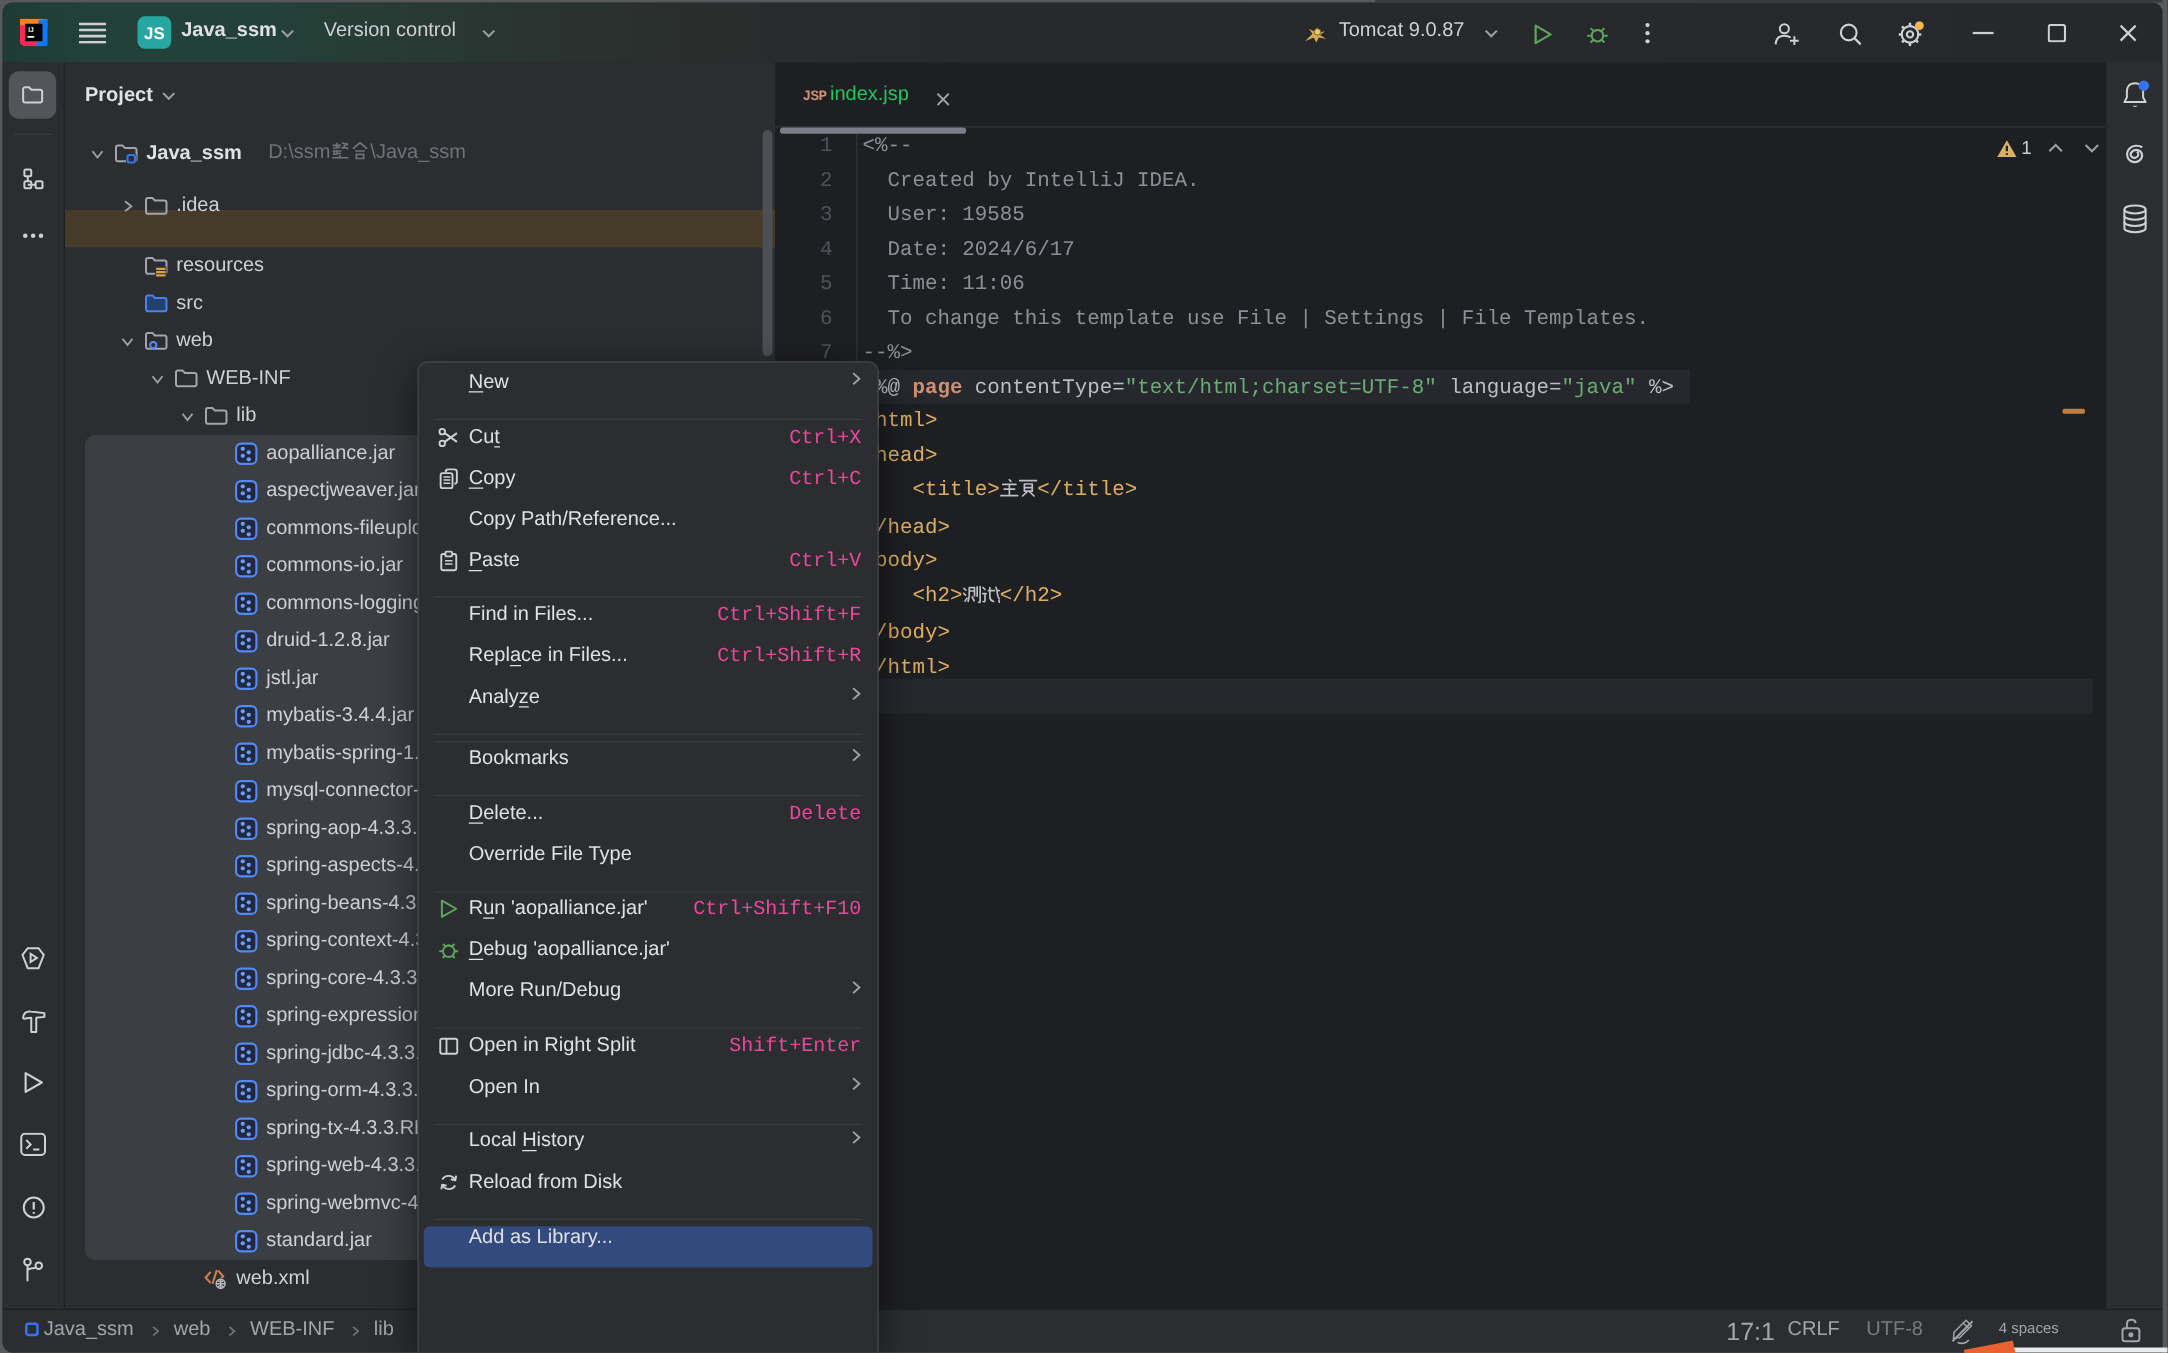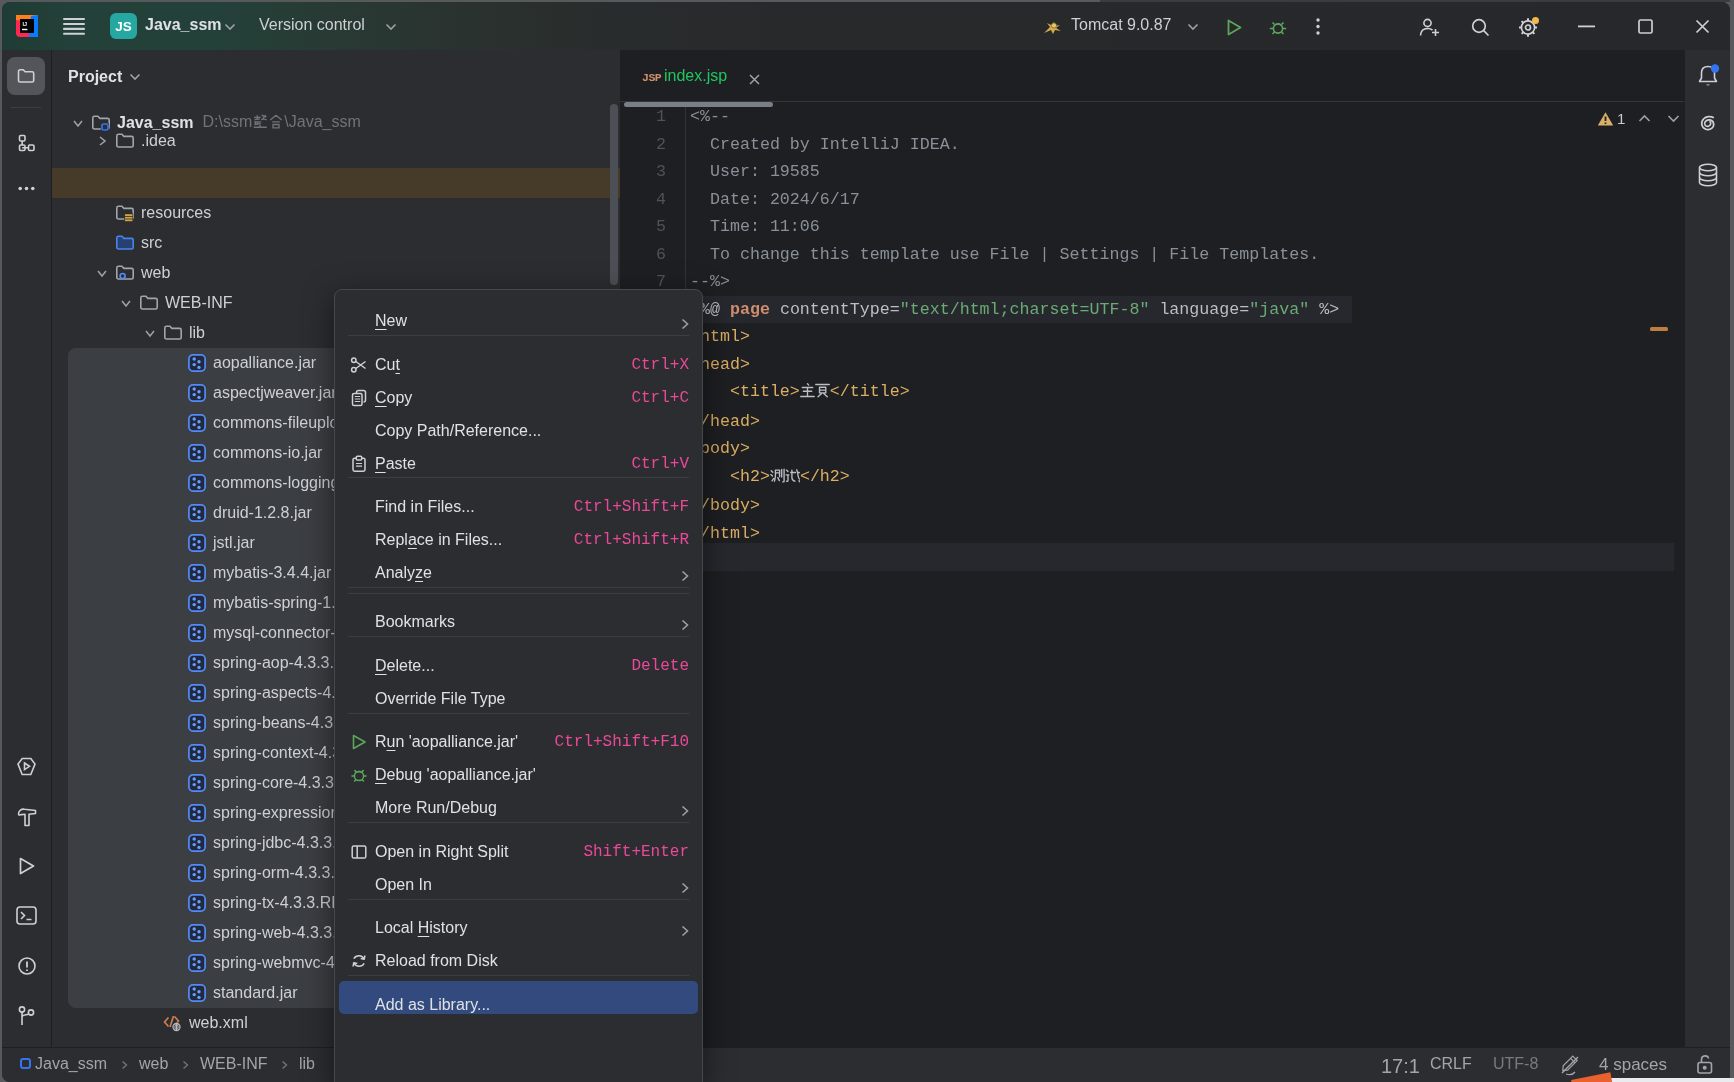--- a/index.html
+++ b/index.html
@@ -9,21 +9,21 @@
  background:linear-gradient(90deg,#1E3C33 0px,#234139 70px,#234139 210px,#283A33 330px,#2A322F 460px,#292C2C 610px,#27292B 800px,#26282B 100%);}
 #lstripe{position:absolute;left:0;top:48px;width:50px;height:997px;background:#2B2D30;border-right:1px solid #1E1F22;}
 #panel{position:absolute;left:50px;top:48px;width:568px;height:997px;background:#2B2D30;overflow:hidden;}
 #editor{position:absolute;left:618px;top:48px;width:1064px;height:997px;background:#1E1F22;overflow:hidden;}
 #rstripe{position:absolute;left:1682px;top:48px;width:46px;height:997px;background:#2B2D30;border-left:1px solid #1E1F22;}
 #statusbar{position:absolute;left:0;top:1045px;width:100%;height:35px;background:#2B2D30;border-top:1px solid #1E1F22;}
 .trow{position:absolute;left:0;width:568px;height:30px;display:flex;align-items:center;color:#CED0D6;font-size:16px;white-space:nowrap;}
 .sp{width:26px;flex:none;display:flex;align-items:center;justify-content:center;}
 .tico{flex:none;margin-right:6px;}
 .pad{flex:none;}
-.mi{height:33px;display:flex;align-items:flex-end;padding:0 13px 0 14px;color:#DFE1E5;font-size:16px;position:relative;}
+.mi{height:33px;display:flex;align-items:flex-start;padding:0 13px 0 14px;color:#DFE1E5;font-size:16px;position:relative;}
 .mi .ic{width:20px;flex:none;display:flex;align-items:center;justify-content:center;margin-right:6px;}
 .mi .lb{flex:1;white-space:nowrap;}
 .mi .sc{color:#ec4899;margin-left:20px;font-family:Liberation Mono, monospace;}
 .mi .ar{margin-left:20px;display:flex;align-items:center;}
 .msep{height:1px;background:#3B3E43;margin:4.75px 13px;}
 .u{text-decoration:underline;text-underline-offset:2.5px;}
 #ctxmenu{z-index:100;position:absolute;left:332px;top:287px;width:369px;height:794px;background:#2B2D30;border:1px solid #46484E;border-radius:8px 8px 0 0;box-shadow:0 8px 30px rgba(0,0,0,.5);padding-top:7px;}
 .code{font-family:"Liberation Mono",monospace;font-size:16.65px;line-height:27.5px;}
 .cjk{display:inline-block;vertical-align:-2px;}
 </style></head>
@@ -180,31 +180,31 @@
           </svg>
         </span>
         <svg class="tico" width="20" height="20" viewBox="0 0 20 20">
           <path d="M1.8 4.9 c0-.9 .7-1.6 1.6-1.6 h3.5 l2 2.1 h7.7 c.9 0 1.6 .7 1.6 1.6 v7.4 c0 .9 -.7 1.6 -1.6 1.6 H3.4 c-.9 0 -1.6 -.7 -1.6 -1.6 z" fill="none" stroke="#A2A5AB" stroke-width="1.6"></path>
           <g>
             <rect x="9.8" y="9.8" width="8.4" height="8.4" rx="2" fill="#2B2D30"></rect>
             <rect x="11" y="11" width="6" height="6" rx="1.6" fill="none" stroke="#3574F0" stroke-width="1.7"></rect>
           </g>
         </svg>
         <span><b style="color:#DFE1E5">Java_ssm</b></span>
-        <span style="color:#6F737A;margin-left:9px">D:\ssm<span class="cjk"><svg width="16" height="15" viewBox="0 0 100 100">
+        <span style="color:#6F737A;margin-left:21px">D:\ssm<span class="cjk"><svg width="16" height="15" viewBox="0 0 100 100">
               <g stroke="#6F737A" stroke-width="9" fill="none">
                 <path d="M10 22 H55 M32 8 V38 M14 38 L50 32 M10 52 H58 M20 52 V70 M34 52 V70 M12 70 L56 64 M60 8 L92 20 M88 8 L64 38 M58 38 Q75 30 95 40 M8 88 H95 M50 74 V88"></path>
               </g>
             </svg></span><span class="cjk"><svg width="16" height="15" viewBox="0 0 100 100">
               <g stroke="#6F737A" stroke-width="9" fill="none">
                 <path d="M50 8 L12 40 M50 8 L88 40 M25 52 H75 M30 70 H70 V92 H30 Z"></path>
               </g>
             </svg></span>\Java_ssm</span>
       </div>
-<div class="trow" style="top:76px">
+<div class="trow" style="top:100px">
         <span class="pad" style="width:37px"></span>
         <span class="sp">
           <svg width="16" height="16" viewBox="0 0 16 16">
             <polyline points="6,4 11,8 6,12" fill="none" stroke="#9DA0A6" stroke-width="1.6"></polyline>
           </svg>
         </span>
         <svg class="tico" width="20" height="20" viewBox="0 0 20 20">
           <path d="M1.8 4.9 c0-.9 .7-1.6 1.6-1.6 h3.5 l2 2.1 h7.7 c.9 0 1.6 .7 1.6 1.6 v7.4 c0 .9 -.7 1.6 -1.6 1.6 H3.4 c-.9 0 -1.6 -.7 -1.6 -1.6 z" fill="none" stroke="#A2A5AB" stroke-width="1.6"></path>
         </svg>
         <span>.idea</span>
@@ -818,21 +818,21 @@
       </svg>
 <div class="abs" style="left:297px;top:7px;font-size:16px;color:#A1A5AC;">lib</div>
 <div class="abs" style="left:1379px;top:7px;font-size:20px;color:#A1A5AC;">17:1</div>
 <div class="abs" style="left:1428px;top:7px;font-size:16px;color:#A1A5AC;">CRLF</div>
 <div class="abs" style="left:1491px;top:7px;font-size:16px;color:#767B82;">UTF-8</div>
 <svg class="abs" style="left:1556px;top:5px" width="24" height="24" viewBox="0 0 24 24" fill="none" stroke="#A1A5AC" stroke-width="1.5">
         <path d="M13.5 4.5 L19.5 10.5 M16.5 2 L22 7.5 L10 19.5 L4 20 L4.5 14 Z" transform="scale(0.8) translate(2,2)"></path>
         <path d="M4 20 L20 4"></path>
         <path d="M8 21 Q14 23 17 19" stroke-width="1.3"></path>
       </svg>
-<div class="abs" style="left:1597px;top:7px;font-size:17px;color:#A1A5AC;">4 spaces</div>
+<div class="abs" style="left:1597px;top:7px;font-size:12px;color:#A1A5AC;">4 spaces</div>
 <svg class="abs" style="left:1692px;top:5px" width="22" height="24" viewBox="0 0 22 24" fill="none" stroke="#A1A5AC" stroke-width="1.6">
         <rect x="4" y="9.5" width="13.5" height="10.5" rx="2"></rect>
         <path d="M7.5 9.5 V6.5 C7.5 1.8 14 1.8 14.5 5.5"></path>
         <circle cx="10.7" cy="14.7" r="1.2" fill="#A1A5AC"></circle>
       </svg>
 </div>
 </div>
 <div class="abs" style="left:1606px;top:1078px;width:128px;height:4px;background:#E9EBEE;z-index:40;"></div>
 <div class="abs" style="left:1572px;top:1076px;width:40px;height:14px;background:#E8612F;transform:rotate(-11deg);z-index:41;"></div>
 <div class="abs" style="left:1100px;top:0;width:630px;height:2px;background:#3A3C3F;"></div>

